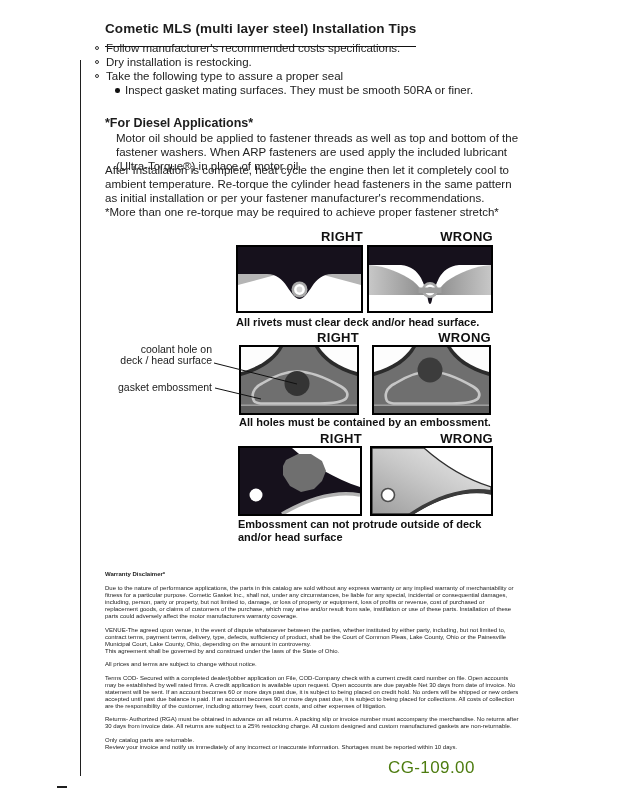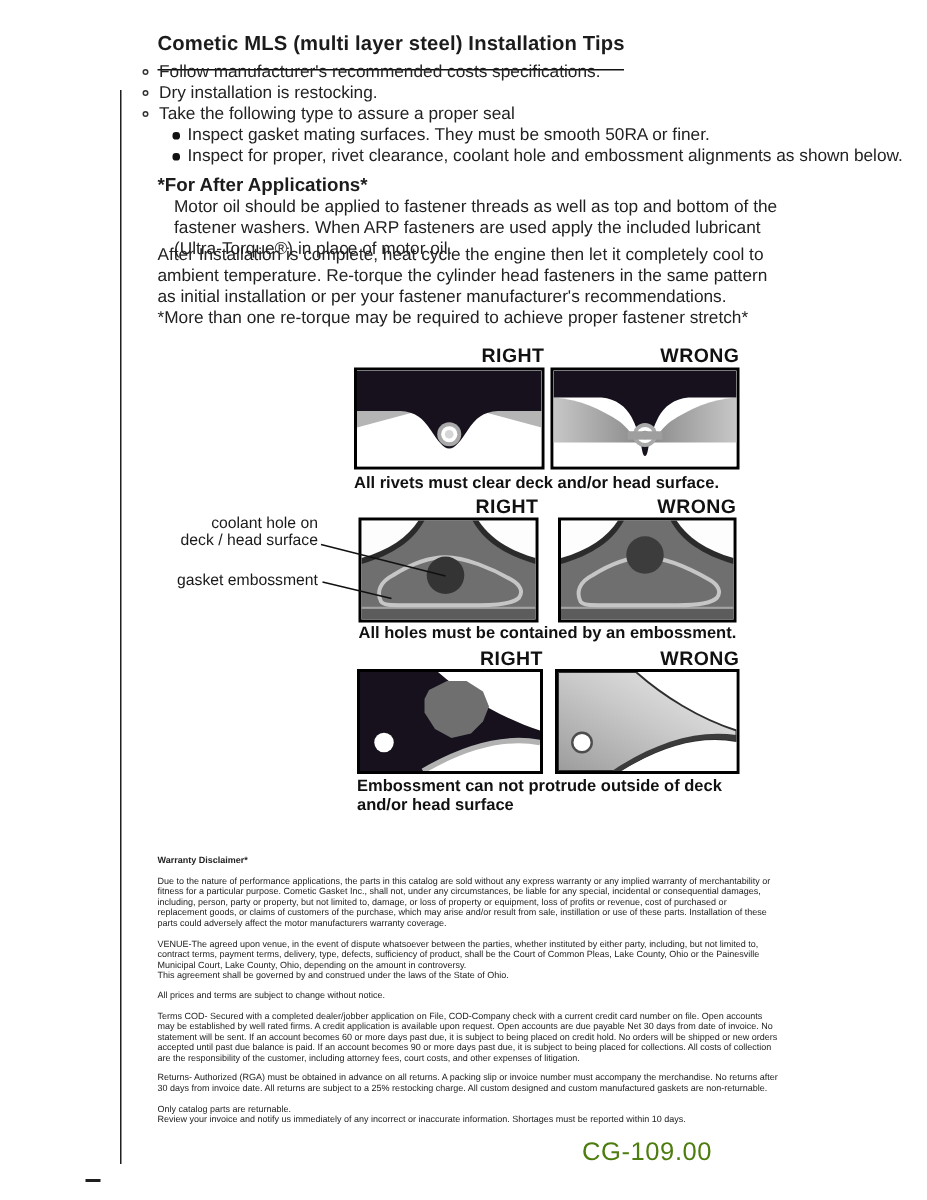--- a/index.html
+++ b/index.html
@@ -56,27 +56,23 @@
     <span>Dry installation is restocking.</span>
   </div>
   <div class="bullet">
     <span class="mk"></span>
     <span>Take the following type to assure a proper seal</span>
   </div>
   <div class="subbullet">
     <span class="mk"></span>
     <span>Inspect gasket mating surfaces.  They must be smooth 50RA or finer.</span>
   </div>
-  <div class="subbullet">
-    <span class="mk"></span>
-    <span>Inspect for proper, rivet clearance, coolant hole and embossment alignments as shown below.</span>
-  </div>
-</div>
-
-<div class="abs h2">*For After Applications*</div>
+</div>
+
+<div class="abs h2">*For Diesel Applications*</div>
 <div class="abs par" style="top:131px;margin-left:11px;">Motor oil should be applied to fastener threads as well as top and bottom of the fastener washers. When ARP fasteners are used apply the included lubricant (Ultra-Torque®) in place of motor oil.</div>
 <div class="abs par" style="top:163px;">After Installation is complete, heat cycle the engine then let it completely cool to ambient temperature. Re-torque the cylinder head fasteners in the same pattern as initial installation or per your fastener manufacturer's recommendations.</div>
 <div class="abs par" style="top:205px;">*More than one re-torque may be required to achieve proper fastener stretch*</div>
 
 <div class="abs rw" style="left:236px;top:229px;width:127px;">RIGHT</div>
 <div class="abs rw" style="left:367px;top:229px;width:126px;">WRONG</div>
 
 <div class="abs dbox" style="left:236px;top:245px;width:127px;height:68px;">
   <svg viewBox="0 0 123 64" preserveAspectRatio="none">
     <rect x="0" y="0" width="123" height="64" fill="#ffffff"></rect>
@@ -149,21 +145,21 @@
     <path d="M13,54 C10,48 12,41 21,36.5 C33,29 45,24.5 56,24.5 C69,24.5 86,32 99,39.5 C105,43 107,47.5 104,51.5 C100,55.5 90,56.5 78,56.5 L29,56.5 C19,56.5 15,56.5 13,54 Z" fill="none" stroke="#c6c6c6" stroke-width="2.6"></path>
     <circle cx="56" cy="23" r="12.5" fill="#3c3c3c"></circle>
   </svg>
 </div>
 
 <svg class="abs" style="left:210px;top:358px;width:95px;height:45px;z-index:5;">
   <line x1="4" y1="5" x2="87" y2="26" stroke="#111" stroke-width="1"></line>
   <line x1="5" y1="30" x2="51" y2="41" stroke="#111" stroke-width="1"></line>
 </svg>
 
-<div class="abs cap" style="left:239px;top:416px;width:252px;">All holes must be contained by an embossment.</div>
+<div class="abs cap" style="left:239px;top:416px;width:252px;text-align:center;">All holes must be contained by an embossment.</div>
 
 <div class="abs rw" style="left:238px;top:431px;width:124px;">RIGHT</div>
 <div class="abs rw" style="left:370px;top:431px;width:123px;">WRONG</div>
 
 <div class="abs dbox" style="left:238px;top:446px;width:124px;height:70px;">
   <svg viewBox="0 0 120 66" preserveAspectRatio="none">
     <rect x="0" y="0" width="120" height="66" fill="#ffffff"></rect>
     <path d="M0,0 H52 C70,16 95,31 120,39 V47 C93,42 66,52 42,66 H0 Z" fill="#16111c"></path>
     <path d="M42,66 C66,52 93,42 120,47" fill="none" stroke="#b2b2b2" stroke-width="3.6"></path>
     <polygon points="46,12 58,6 71,6 82,13 86,23 82,33 74,41 61,44 50,38 43,27 43,18" fill="#6f6f6f"></polygon>

